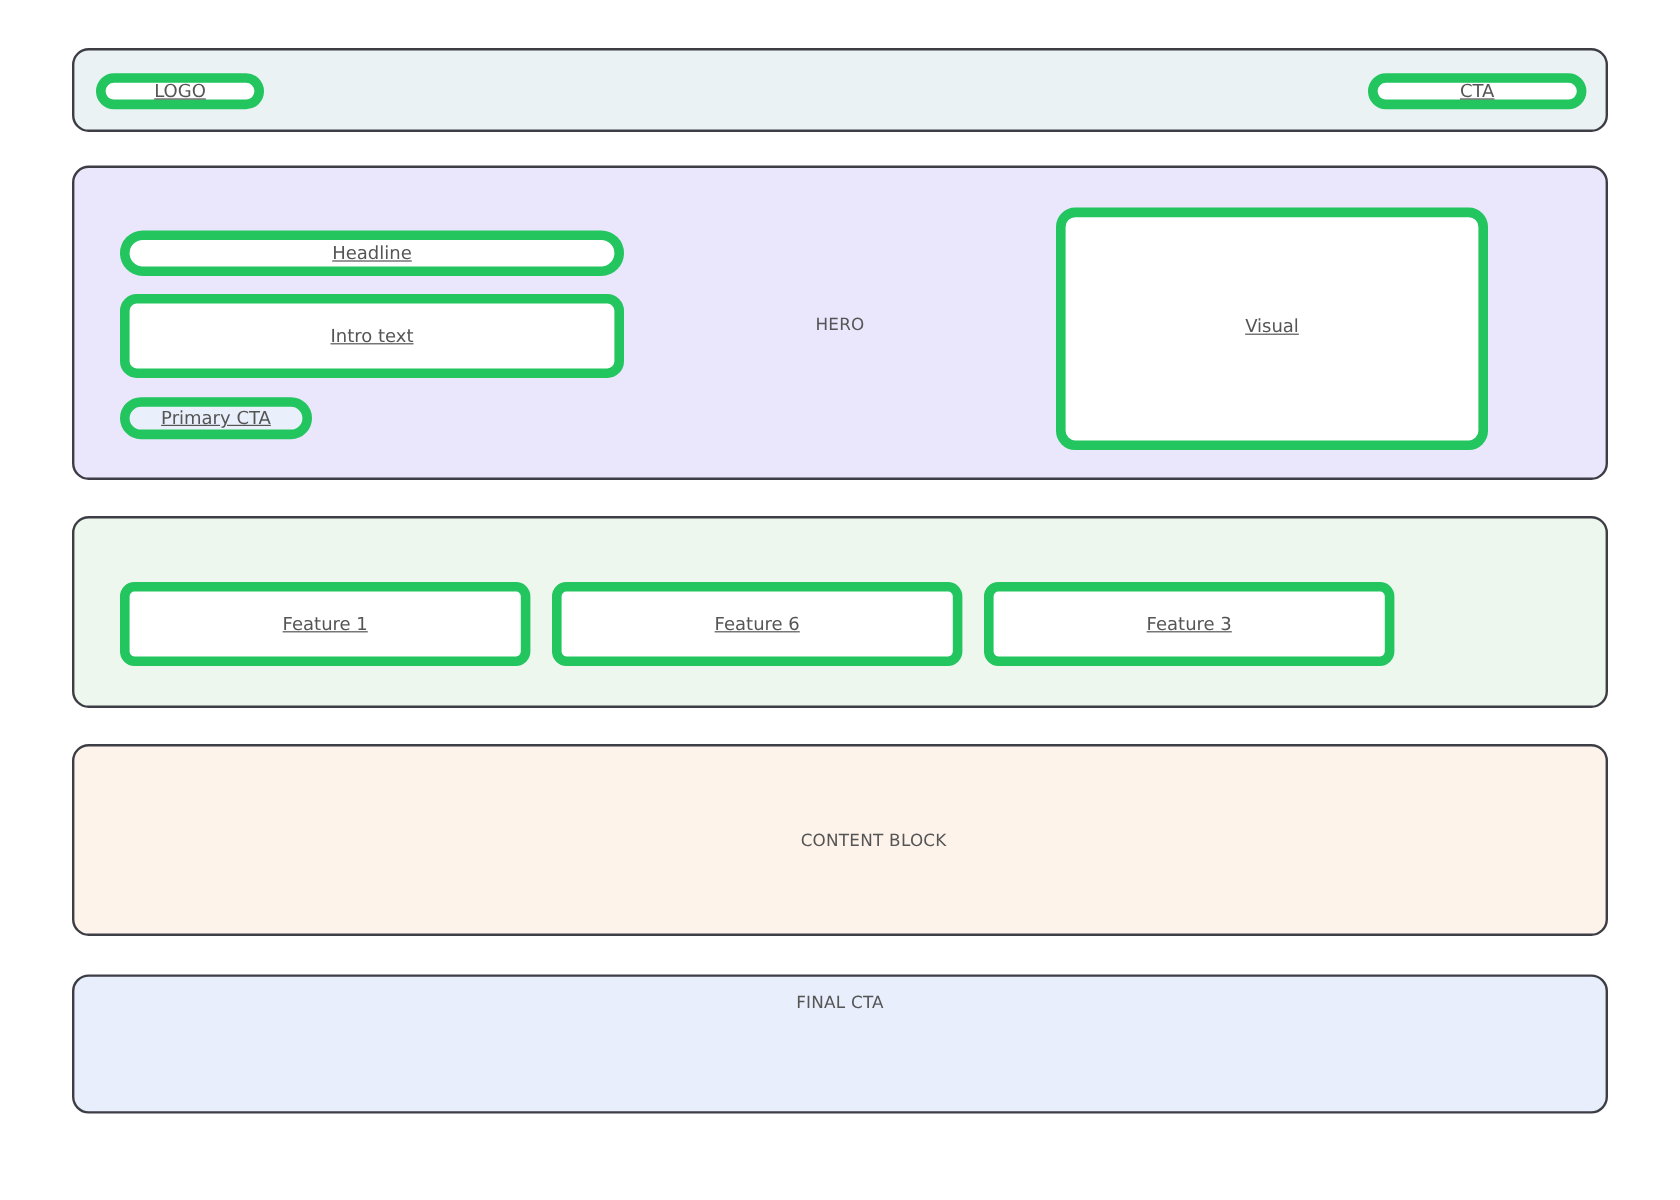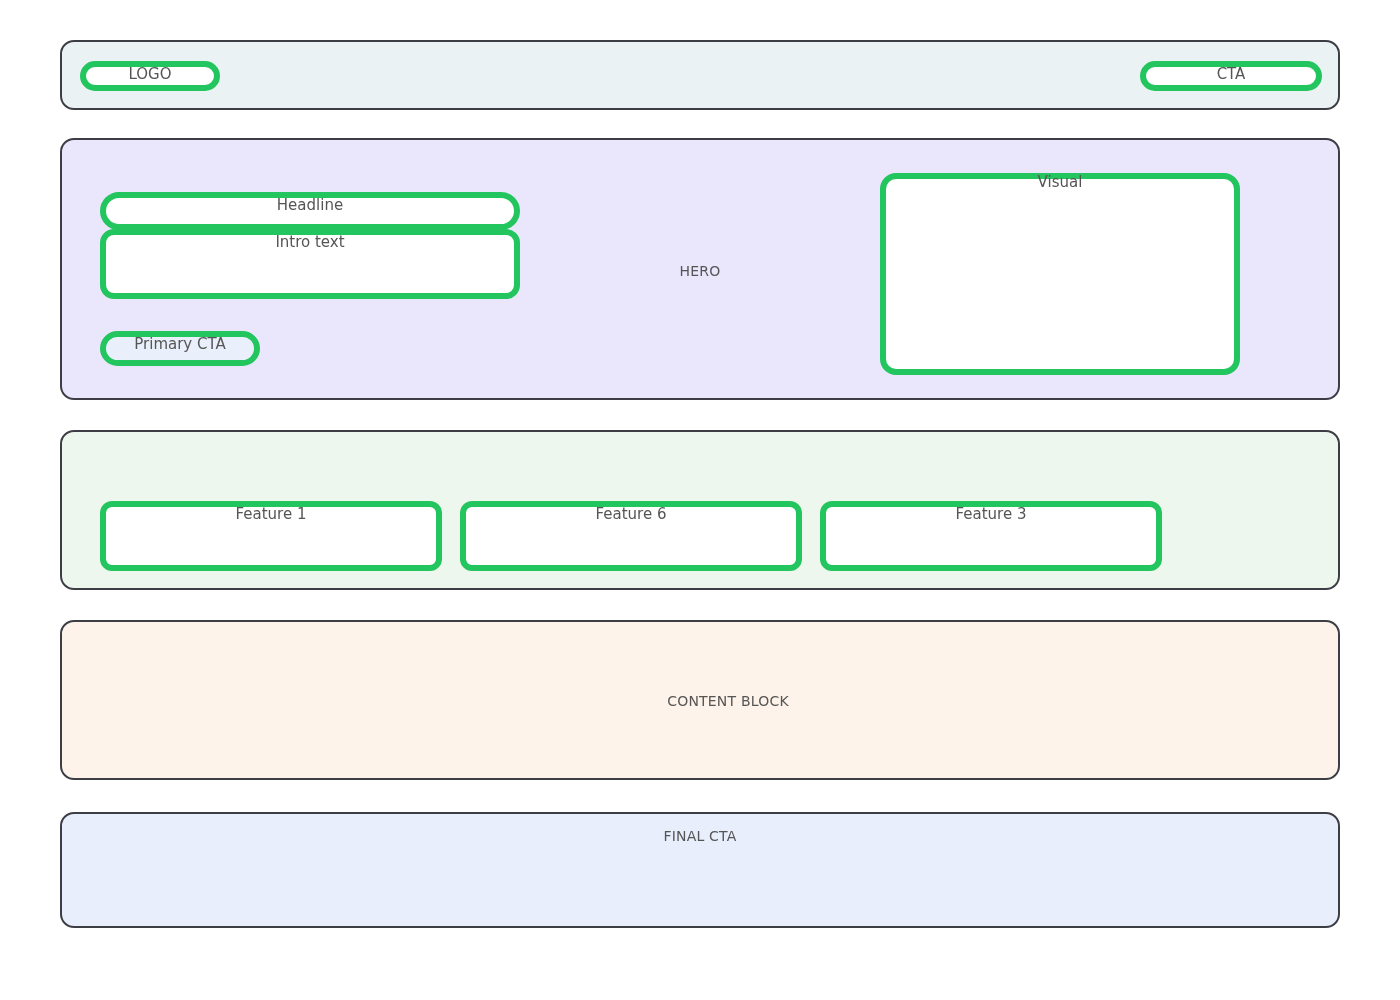--- a/index.html
+++ b/index.html
@@ -19,25 +19,26 @@
   .wf-section {
     position: absolute;
     box-sizing: border-box;
     border: 2px solid #3d3d46;
     border-radius: 14px;
   }
   .wf-box {
     position: absolute;
     box-sizing: border-box;
     background: #ffffff;
-    border: 6px solid #22c55e;
+    border: 8px solid #22c55e;
     display: flex;
-    align-items: flex-start;
+    align-items: center;
     justify-content: center;
     text-align: center;
+    text-decoration: underline;
   }
   .wf-pill    { border-radius: 999px; }
 
   .wf-label {
     position: absolute;
     display: flex;
     align-items: center;
     justify-content: center;
     text-align: center;
     font-size: 14px;
@@ -66,21 +67,21 @@
   #hero-section {
     left: 60px;  top: 138px;
     width: 1280px; height: 262px;
     background: #eae6fc;
   }
   #hero-headline-box {
     left: 100px; top: 192px;
     width: 420px; height: 38px;
   }
   #hero-intro-box {
-    left: 100px; top: 229px;
+    left: 100px; top: 245px;
     width: 420px; height: 70px;
     border-radius: 14px;
   }
   #hero-primary-cta {
     left: 100px; top: 331px;
     width: 160px; height: 35px;
     background: #eaf0fb;
   }
   #hero-label {
     left: 600px; top: 258px;
@@ -93,21 +94,21 @@
   }
   #hero-visual-box .txt { margin-top: -4px; }
 
   
   #features-section {
     left: 60px;  top: 430px;
     width: 1280px; height: 160px;
     background: #edf7ed;
   }
   .feature-card {
-    top: 501px;
+    top: 485px;
     width: 342px; height: 70px;
     border-radius: 12px;
   }
   #feature-card-1 { left: 100px; }
   #feature-card-2 { left: 460px; }
   #feature-card-3 { left: 820px; }
 
   
   #content-section {
     left: 60px;  top: 620px;

